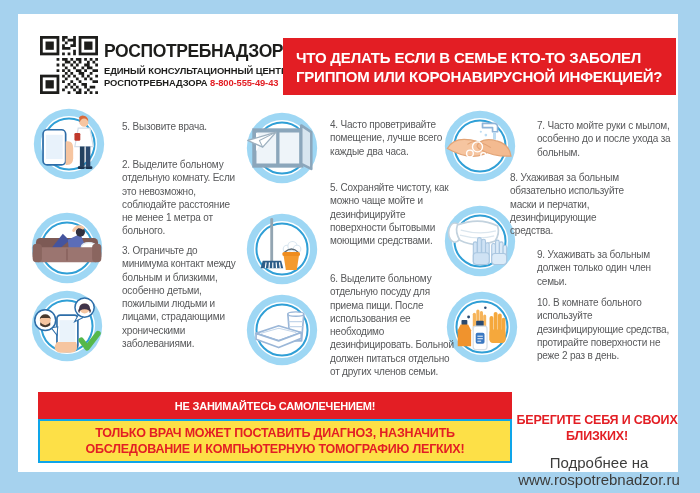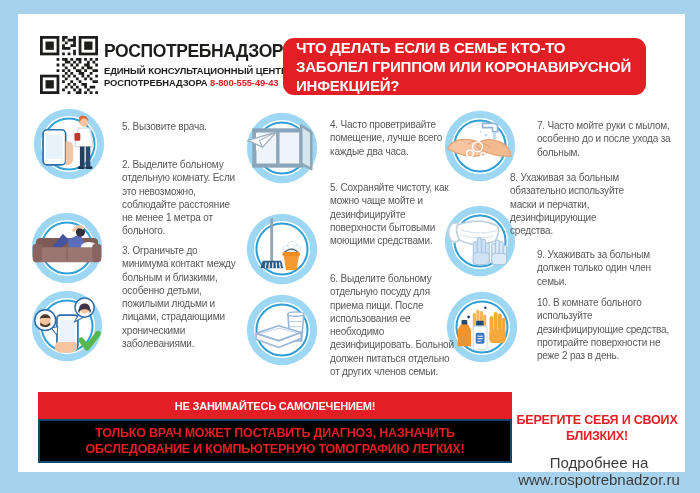--- a/index.html
+++ b/index.html
@@ -1,35 +1,35 @@
 <!DOCTYPE html>
 <html><head>
 <meta charset="utf-8">
 <style>
   html,body{margin:0;padding:0;}
   body{width:700px;height:493px;background:#a6d2ee;position:relative;overflow:hidden;
        font-family:"Liberation Sans",sans-serif;-webkit-font-smoothing:antialiased;}
-  .sheet{position:absolute;left:18px;top:14px;width:660px;height:458px;background:#ffffff;padding-left:7px;}
+  .sheet{position:absolute;left:18px;top:14px;width:660px;height:458px;background:#ffffff;}
   .abs{position:absolute;}
   
   .qr{left:22px;top:22px;width:58px;height:58px;}
   .org-name{left:86px;top:27px;font-size:17.5px;font-weight:bold;color:#1d1d1b;letter-spacing:-0.4px;}
   .center-line{left:86px;font-size:9.4px;font-weight:bold;color:#1d1d1b;letter-spacing:-0.1px;white-space:nowrap;}
   .cl1{top:51px;} .cl2{top:63px;}
   .phone{color:#e31e24;}
-  .title-banner{left:265px;top:24px;width:363px;height:57px;background:#e31e24;display:flex;align-items:center;box-sizing:border-box;padding:0 10px 0 13px;border-radius:11px;}
+  .title-banner{left:265px;top:24px;width:393px;height:57px;background:#e31e24;display:flex;align-items:center;box-sizing:border-box;padding:0 10px 0 13px;}
   .title-banner span{color:#ffffff;font-weight:bold;font-size:15px;line-height:19px;letter-spacing:-0.2px;}
   
   .tip{font-size:10px;line-height:13.3px;color:#58595b;letter-spacing:-0.2px;}
   .icon{width:72px;height:72px;}
   .icon svg{overflow:visible;display:block;}
   
   .warn-banner{left:20px;top:378px;width:474px;height:27px;background:#e31e24;display:flex;align-items:center;justify-content:center;}
   .warn-banner span{color:#fff;font-weight:bold;font-size:11px;letter-spacing:-0.2px;}
-  .warn-note{left:20px;top:405px;width:474px;height:44px;background:#000000;border:2px solid #0c4a6e;box-sizing:border-box;
+  .warn-note{left:20px;top:405px;width:474px;height:44px;background:#fde047;border:2px solid #0ea5e9;box-sizing:border-box;
              display:flex;align-items:center;justify-content:center;text-align:center;}
   .warn-note span{color:#e31e24;font-weight:bold;font-size:12.5px;line-height:16px;letter-spacing:-0.2px;padding:0 14px;}
   .closing{left:496px;top:398px;width:166px;text-align:center;color:#e31e24;font-weight:bold;font-size:12.5px;line-height:16px;letter-spacing:-0.2px;}
   .more-info{left:490px;top:440px;width:182px;text-align:center;color:#3c3c3b;font-size:15px;}
 </style>
 </head>
 <body>
 
 <div class="sheet">
 

